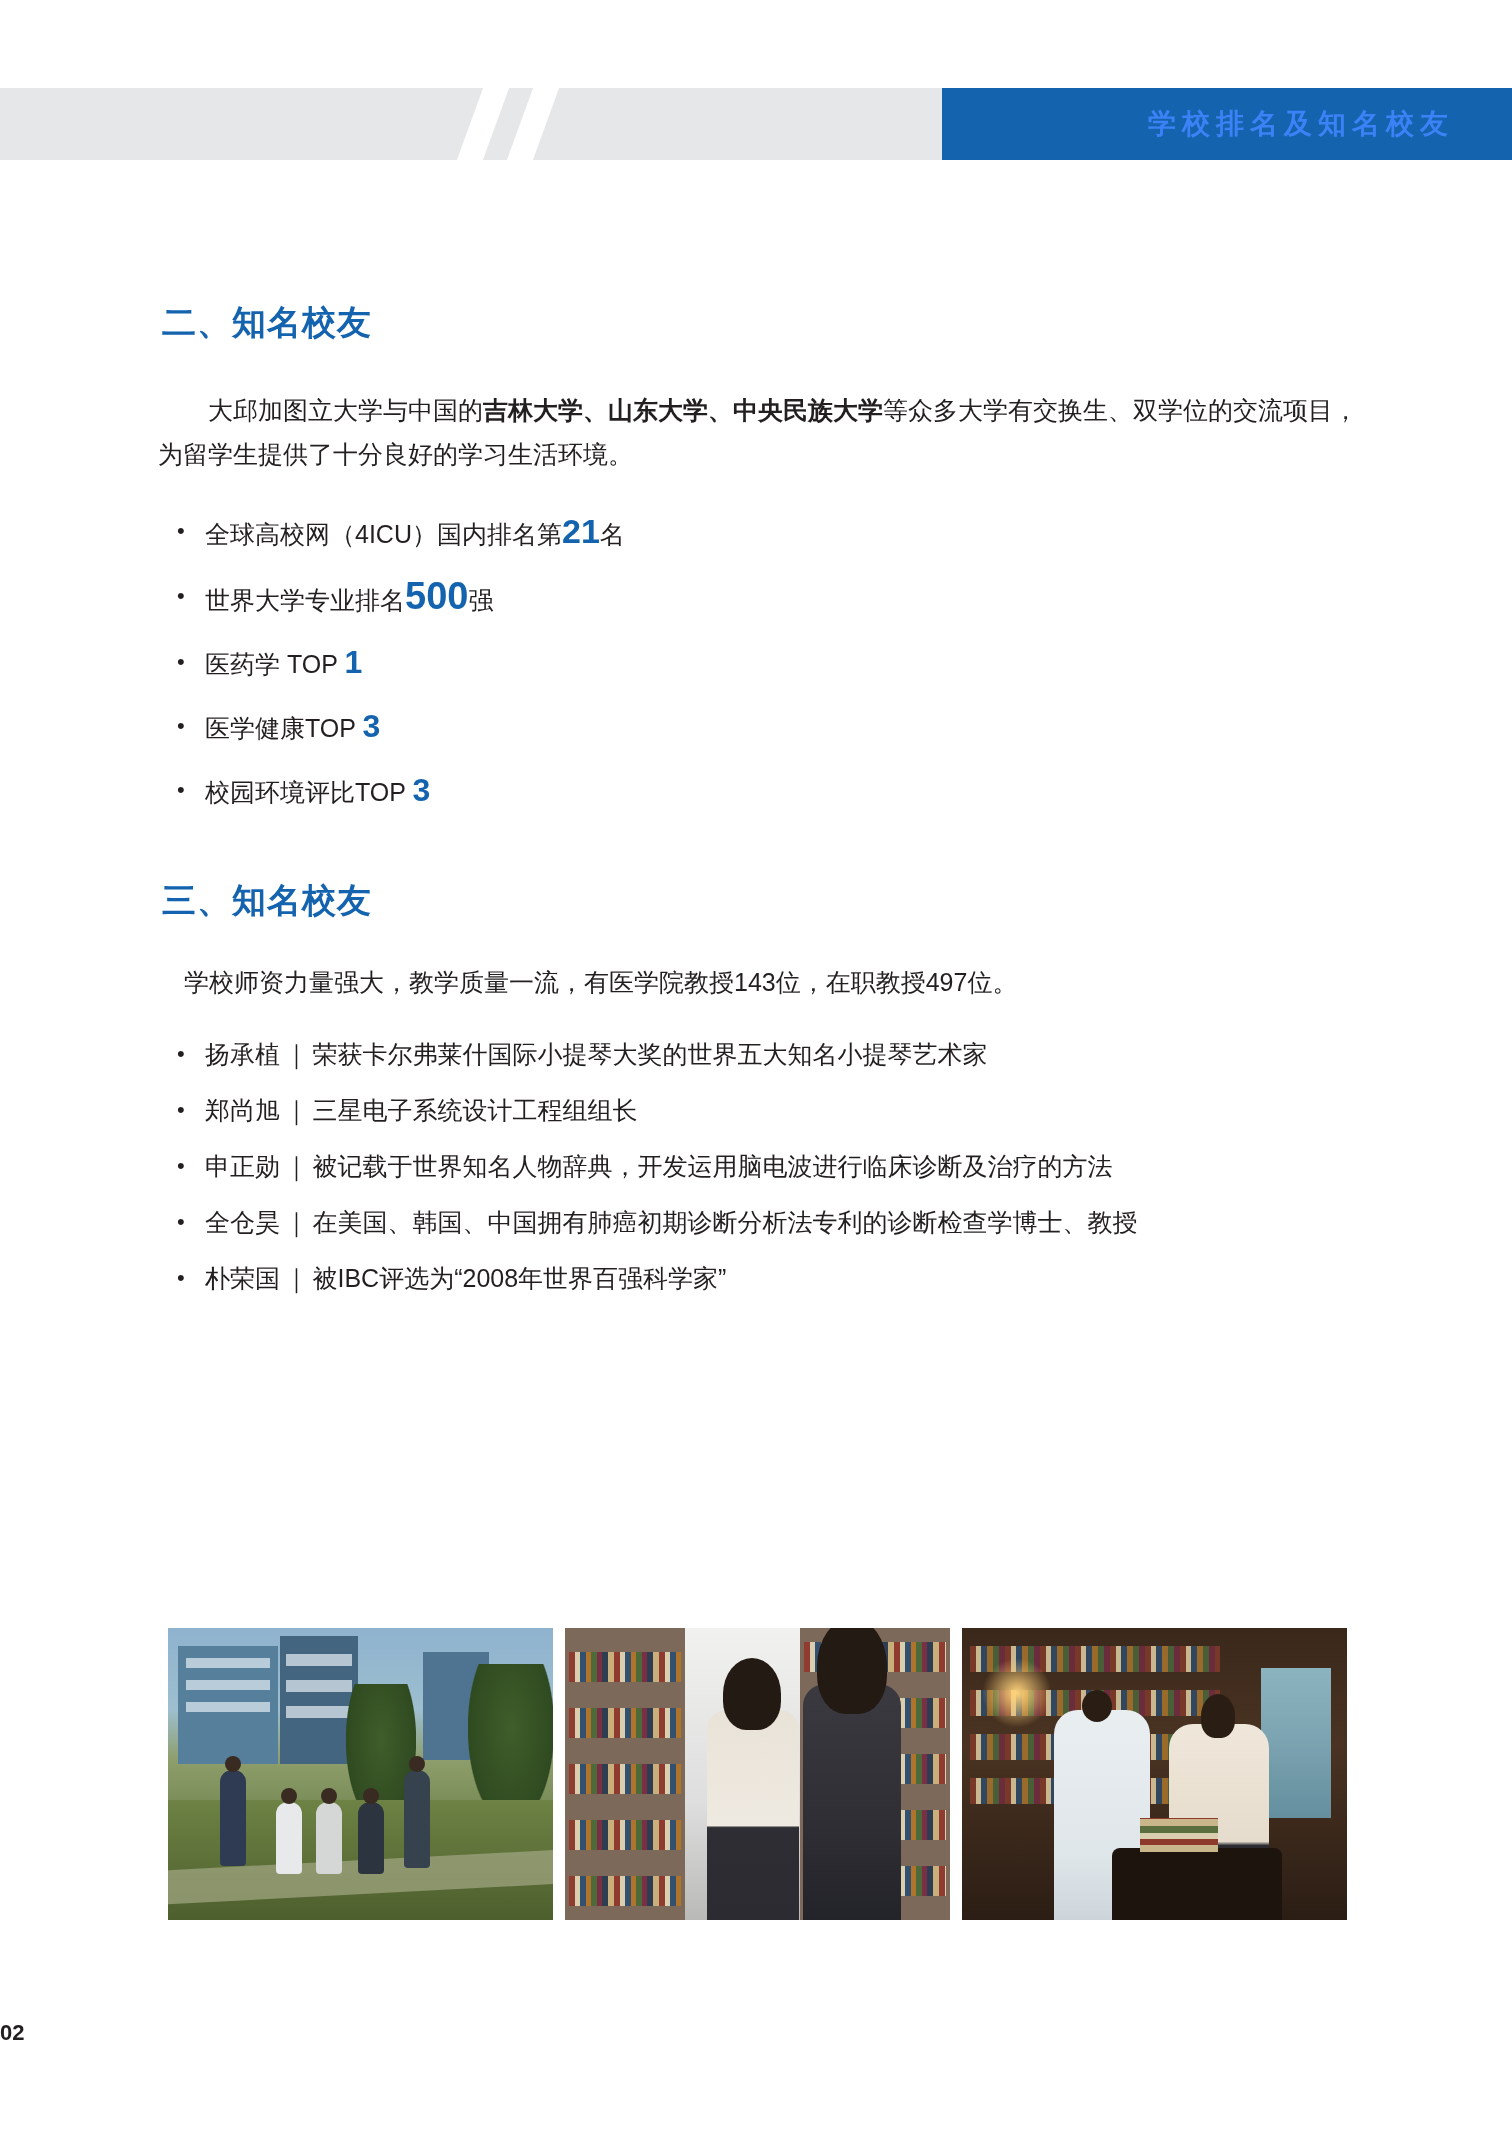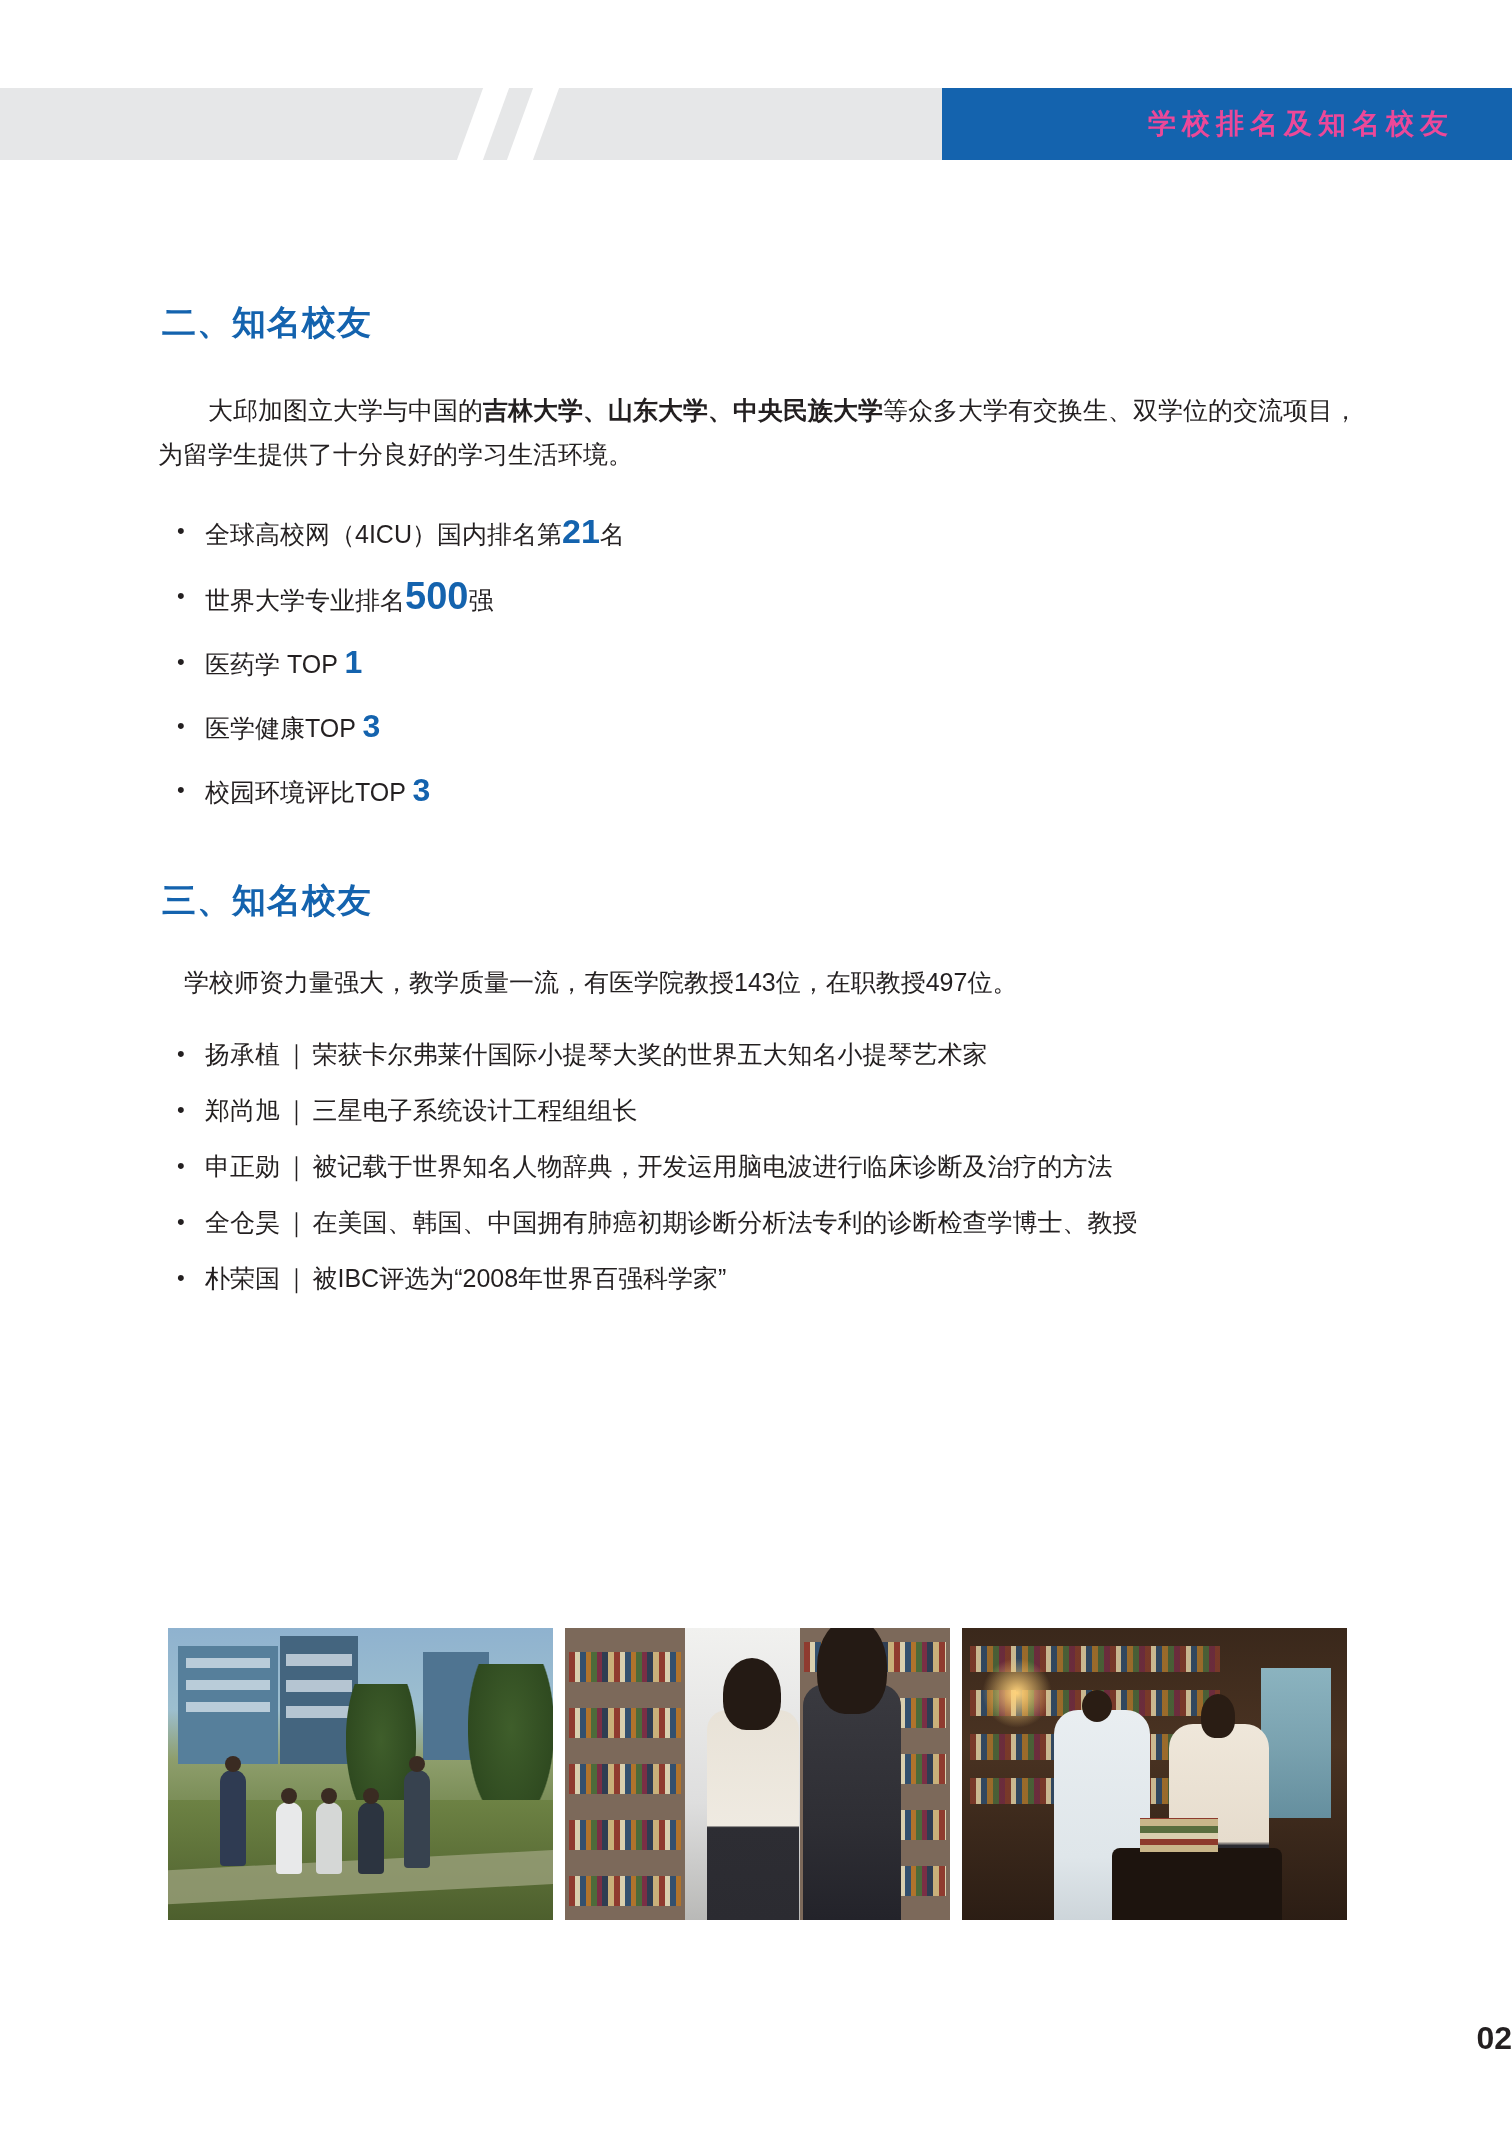--- a/index.html
+++ b/index.html
@@ -49,21 +49,21 @@
     width: 570px;
     height: 72px;
     background: #1463ae;
   }
   .header-title {
     position: absolute;
     top: 0;
     right: 58px;
     height: 72px;
     line-height: 72px;
-    color: #ec4899;
+    color: #3b82f6;
     font-size: 28px;
     font-weight: bold;
     letter-spacing: 6px;
     white-space: nowrap;
   }
 
   
   .content {
     position: absolute;
     top: 0;
@@ -319,22 +319,22 @@
     border-radius: 50%;
     background: #2a1d14;
   }
 
   
   .page-number {
     position: absolute;
     top: 2020px;
     left: 0;
     width: 1512px;
-    text-align: right;
-    font-size: 32px;
+    text-align: left;
+    font-size: 22px;
     font-weight: bold;
     color: #231f20;
   }
 </style>
 </head>
 <body>
 
 <div class="header">
   <div class="header-grey"></div>
   <div class="header-slash slash-1"></div>

